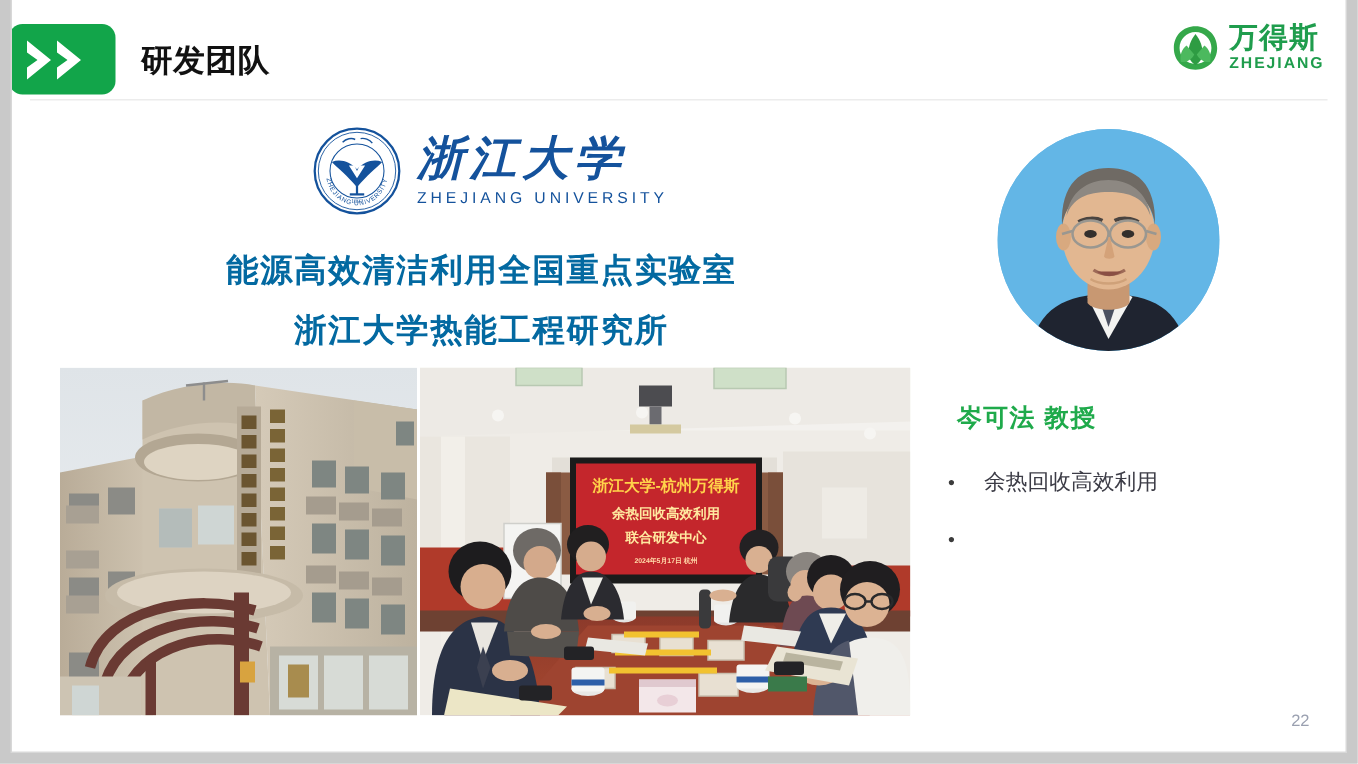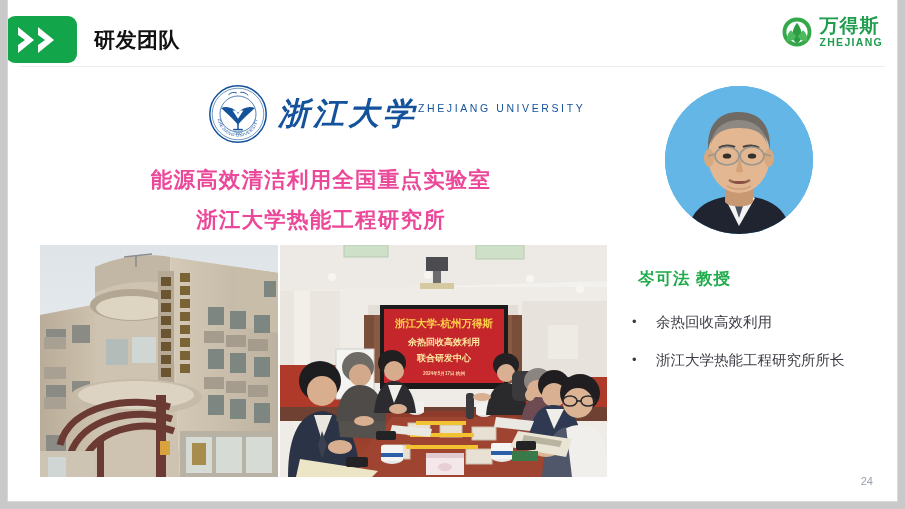--- a/index.html
+++ b/index.html
@@ -89,21 +89,21 @@
     position: absolute;
     left: 200px;
     top: 82px;
     width: 226px;
     height: 64px;
     display: flex;
     align-items: center;
     gap: 10px;
   }
   #zju-emblem { width: 60px; height: 60px; flex: 0 0 auto; }
-  #zju-wordmark { display: flex; flex-direction: row; }
+  #zju-wordmark { display: flex; flex-direction: column; }
   #zju-cn {
     font-family: "Liberation Serif", "DejaVu Serif", serif;
     font-size: 31px;
     font-weight: bold;
     font-style: italic;
     color: #14529c;
     letter-spacing: 4px;
     line-height: 1.05;
     white-space: nowrap;
   }
@@ -114,21 +114,21 @@
     margin-top: 4px;
     white-space: nowrap;
   }
 
   
   .red-heading {
     position: absolute;
     left: 18px;
     width: 590px;
     text-align: center;
-    color: #ec4899;
+    color: #0369a1;
     font-weight: bold;
     font-size: 21.5px;
     letter-spacing: 1.2px;
     white-space: nowrap;
   }
   #lab-name-line1 { top: 165px; }
   #lab-name-line2 { top: 205px; }
 
   
   #photo-row {
@@ -606,19 +606,18 @@
 
   <div id="person-name">岑可法 教授</div>
 
   <div id="credentials">
     <div class="cred-item">
       <span class="cred-bullet">•</span>
       <span class="cred-text">余热回收高效利用</span>
     </div>
     <div class="cred-item">
       <span class="cred-bullet">•</span>
-      <span class="cred-text">浙江大学热能工程研究所所长</span>
     </div>
   </div>
 
-  <div id="page-number">24</div>
+  <div id="page-number">22</div>
 
 </div>
 
 </body></html>

